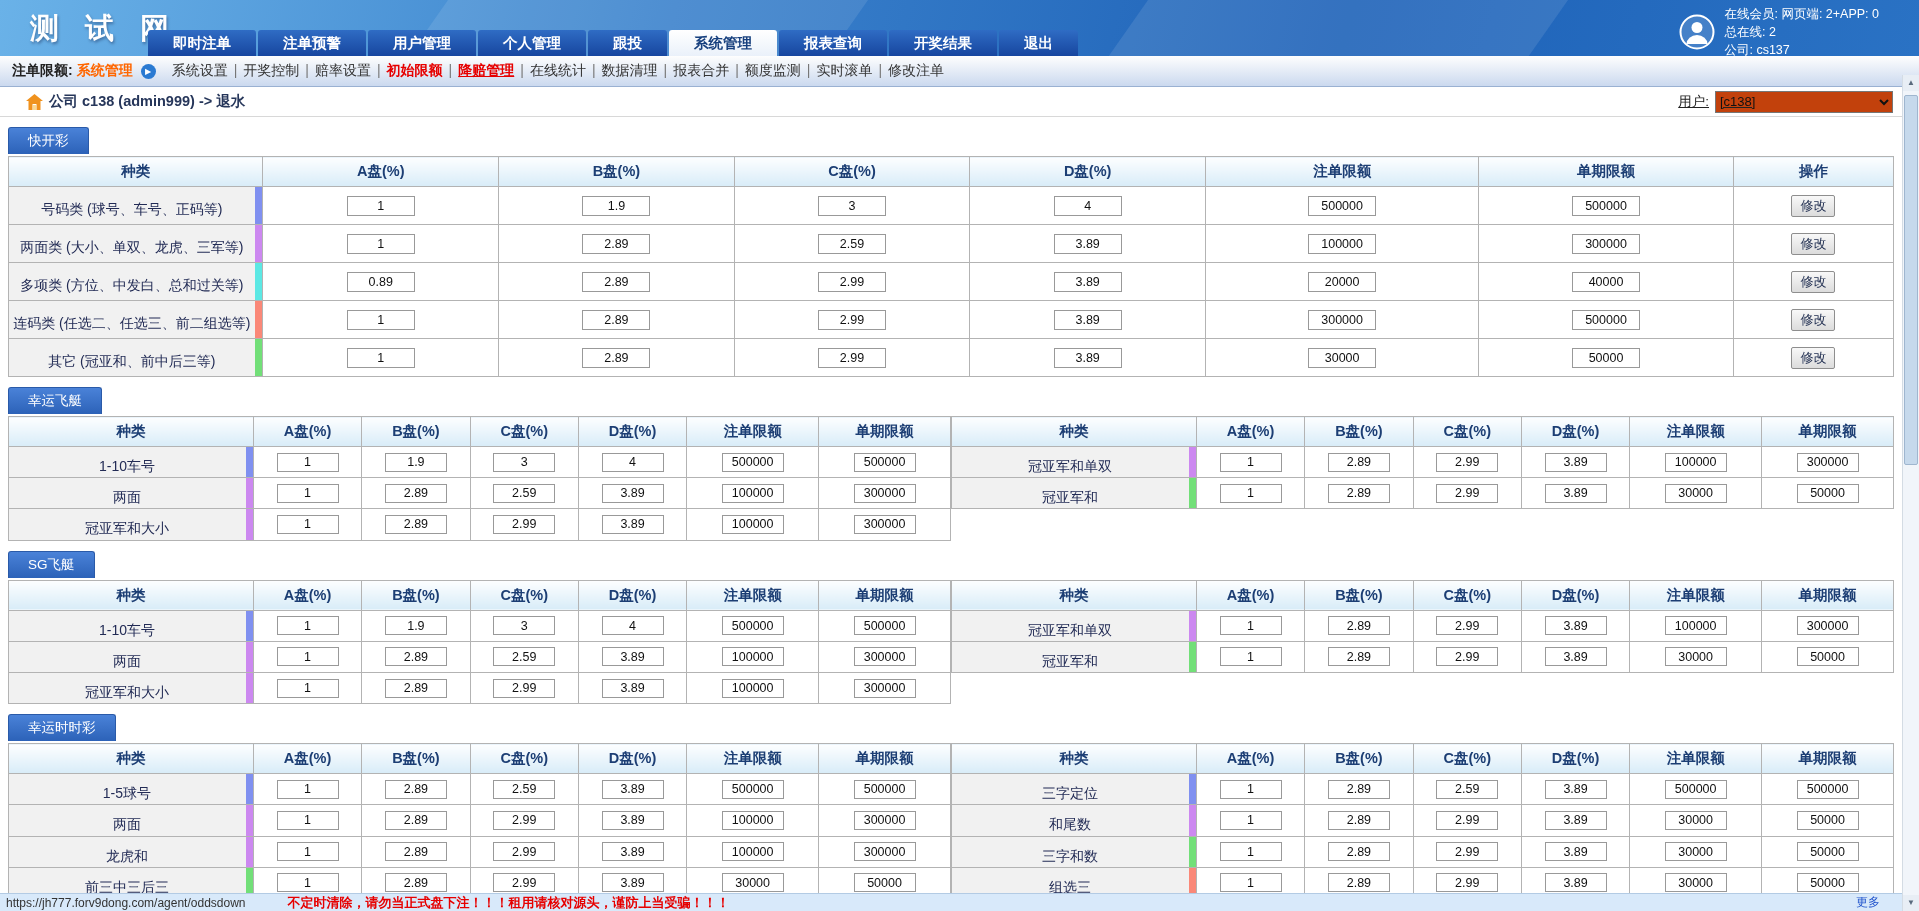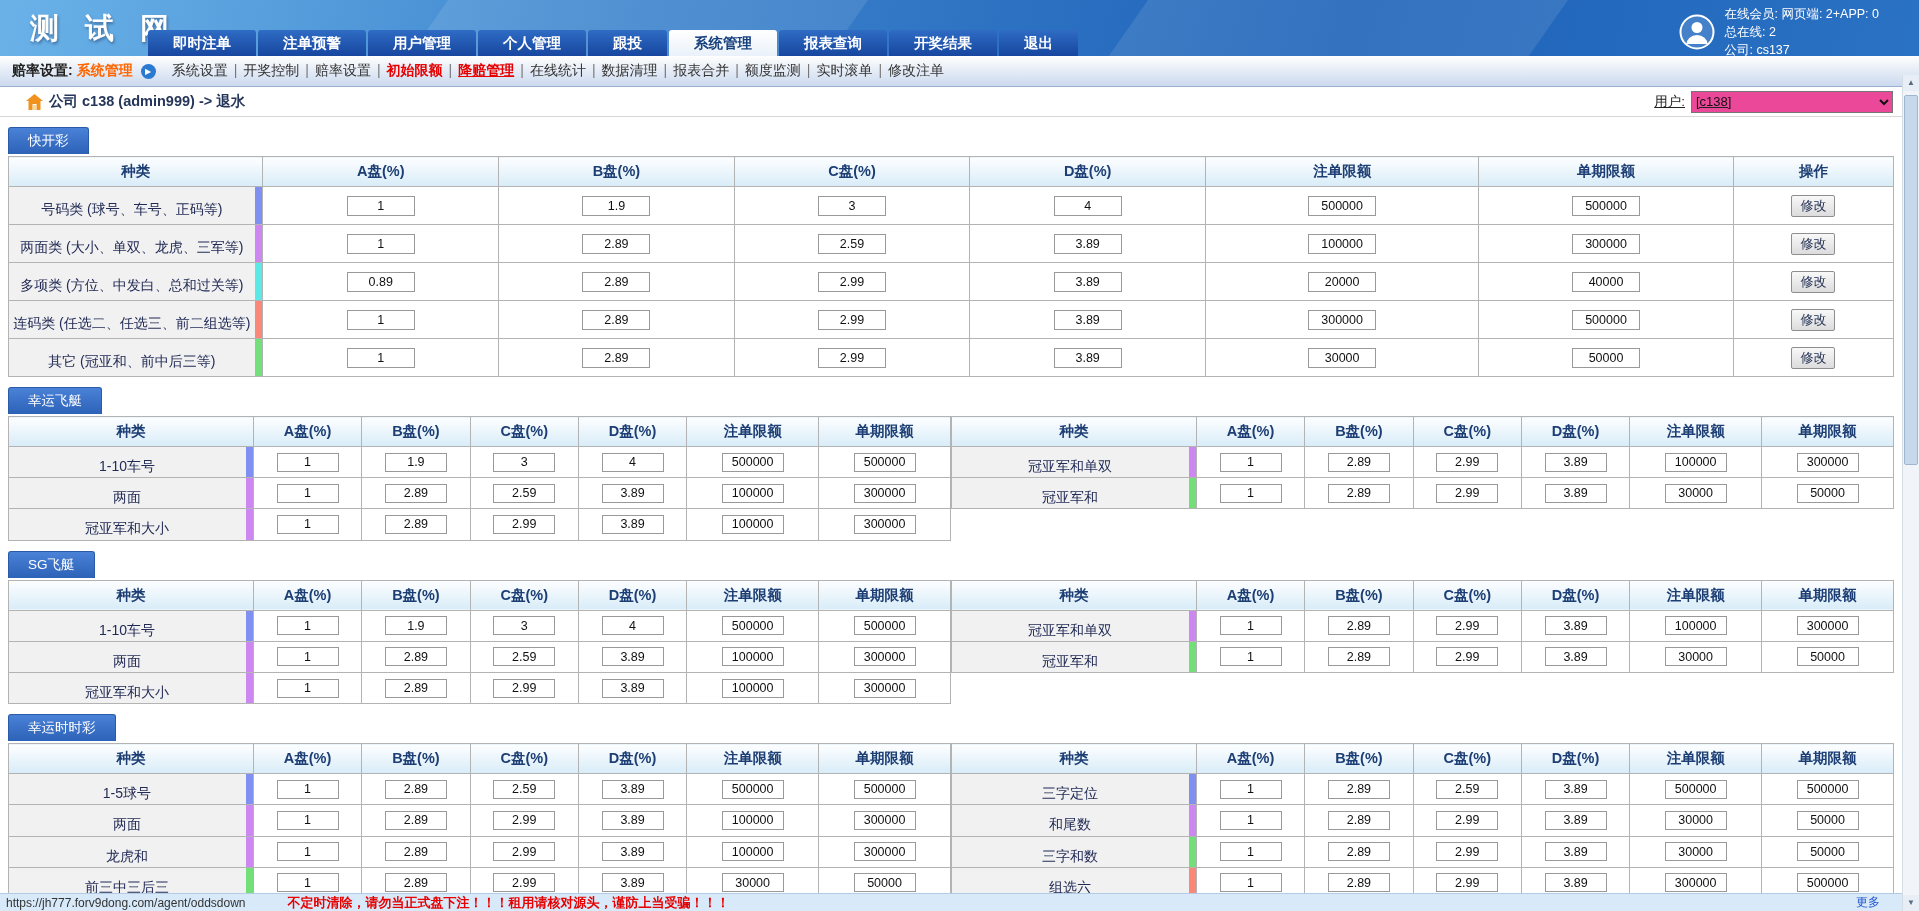--- a/index.html
+++ b/index.html
@@ -34,22 +34,22 @@
   .smi.red { color:#e60000; font-weight:bold; }
   .smi.red-active { color:#e60000; font-weight:bold; text-decoration:underline; }
   .smsep { color:#777; padding:0 4px; }
 
   
   .crumbbar { position:absolute; top:87px; left:0; width:1919px; height:30px; background:#fff;
     border-bottom:1px solid #d8d8d8; display:flex; align-items:center; padding:0 26px 0 26px; }
   .home-ic { width:17px; height:16px; margin-right:6px; }
   .crumb-text { font-size:14.5px; font-weight:bold; color:#26365a; }
   .userselect-wrap { margin-left:auto; display:flex; align-items:center; font-size:13.5px; color:#222;text-decoration:underline; }
-  .userselect-wrap select { width:202px; height:22px; margin-left:6px; font-size:13px;
-    border:1px solid #767676; background:#ec4899; color:#111; }
+  .userselect-wrap select { width:178px; height:22px; margin-left:6px; font-size:13px;
+    border:1px solid #767676; background:#c2410c; color:#111; }
 
   
   .content { position:absolute; top:117px; left:0; right:17px; bottom:18px; overflow:hidden; background:#fff; }
   .category-bar { margin-top:4px; height:28px; line-height:28px; background:#f4f4f4;
     padding-left:38px; font-size:14px; font-weight:bold; color:#e8791e; }
   .sections { padding:0 8px; }
   .section { margin-top:10px; }
   .section-tab { display:inline-block; padding:4px 19px; background:linear-gradient(#4a82d8,#2c62b8);
     border:1px solid #2a5aa8; border-bottom:none; border-radius:3px 3px 0 0; color:#fff;
     font-size:13.5px; cursor:pointer; margin-bottom:2px; }
@@ -116,21 +116,21 @@
     </span>
     <div class="ulines">
       <div>在线会员: 网页端: 2+APP: 0</div>
       <div>总在线: 2</div>
       <div>公司: cs137</div>
     </div>
   </div>
 </div>
 
 <div class="submenu">
-  <span class="cur-label">赔率设置:</span>
+  <span class="cur-label">注单限额:</span>
   <span class="cur-val">系统管理</span>
   <span class="arrow-circle">▶</span>
   <span id="submenu-items"><span class="smi normal">系统设置</span><span class="smsep">|</span><span class="smi normal">开奖控制</span><span class="smsep">|</span><span class="smi normal">赔率设置</span><span class="smsep">|</span><span class="smi red">初始限额</span><span class="smsep">|</span><span class="smi red-active">降赔管理</span><span class="smsep">|</span><span class="smi normal">在线统计</span><span class="smsep">|</span><span class="smi normal">数据清理</span><span class="smsep">|</span><span class="smi normal">报表合并</span><span class="smsep">|</span><span class="smi normal">额度监测</span><span class="smsep">|</span><span class="smi normal">实时滚单</span><span class="smsep">|</span><span class="smi normal">修改注单</span></span>
 </div>
 
 <div class="crumbbar">
   <span class="home-ic">
     <svg viewBox="0 0 17 16" width="17" height="16">
       <polygon points="8.5,0 17,7 14.5,7 14.5,16 10.5,16 10.5,10 6.5,10 6.5,16 2.5,16 2.5,7 0,7" fill="#f0921e"></polygon>
       <rect x="7" y="11" width="3" height="5" fill="#fbd892"></rect>
@@ -535,20 +535,29 @@
               <tr>
                 <td class="lblcell"><span>三字和数</span><span class="strip" style="background: rgb(114, 223, 120);"></span></td>
                 <td><input class="num" type="text" value="1" style=""></td>
                 <td><input class="num" type="text" value="2.89" style=""></td>
                 <td><input class="num" type="text" value="2.99" style=""></td>
                 <td><input class="num" type="text" value="3.89" style=""></td>
                 <td><input class="num" type="text" value="30000" style=""></td>
                 <td><input class="num" type="text" value="50000" style=""></td>
               </tr>
               <tr>
+                <td class="lblcell"><span>组选三</span><span class="strip" style="background: rgb(250, 136, 120);"></span></td>
+                <td><input class="num" type="text" value="1" style=""></td>
+                <td><input class="num" type="text" value="2.89" style=""></td>
+                <td><input class="num" type="text" value="2.99" style=""></td>
+                <td><input class="num" type="text" value="3.89" style=""></td>
+                <td><input class="num" type="text" value="30000" style=""></td>
+                <td><input class="num" type="text" value="50000" style=""></td>
+              </tr>
+              <tr>
                 <td class="lblcell"><span>组选六</span><span class="strip" style="background: rgb(250, 136, 120);"></span></td>
                 <td><input class="num" type="text" value="1" style=""></td>
                 <td><input class="num" type="text" value="2.89" style=""></td>
                 <td><input class="num" type="text" value="2.99" style=""></td>
                 <td><input class="num" type="text" value="3.89" style=""></td>
                 <td><input class="num" type="text" value="300000" style=""></td>
                 <td><input class="num" type="text" value="500000" style=""></td>
               </tr>
             </tbody>
           </table>

